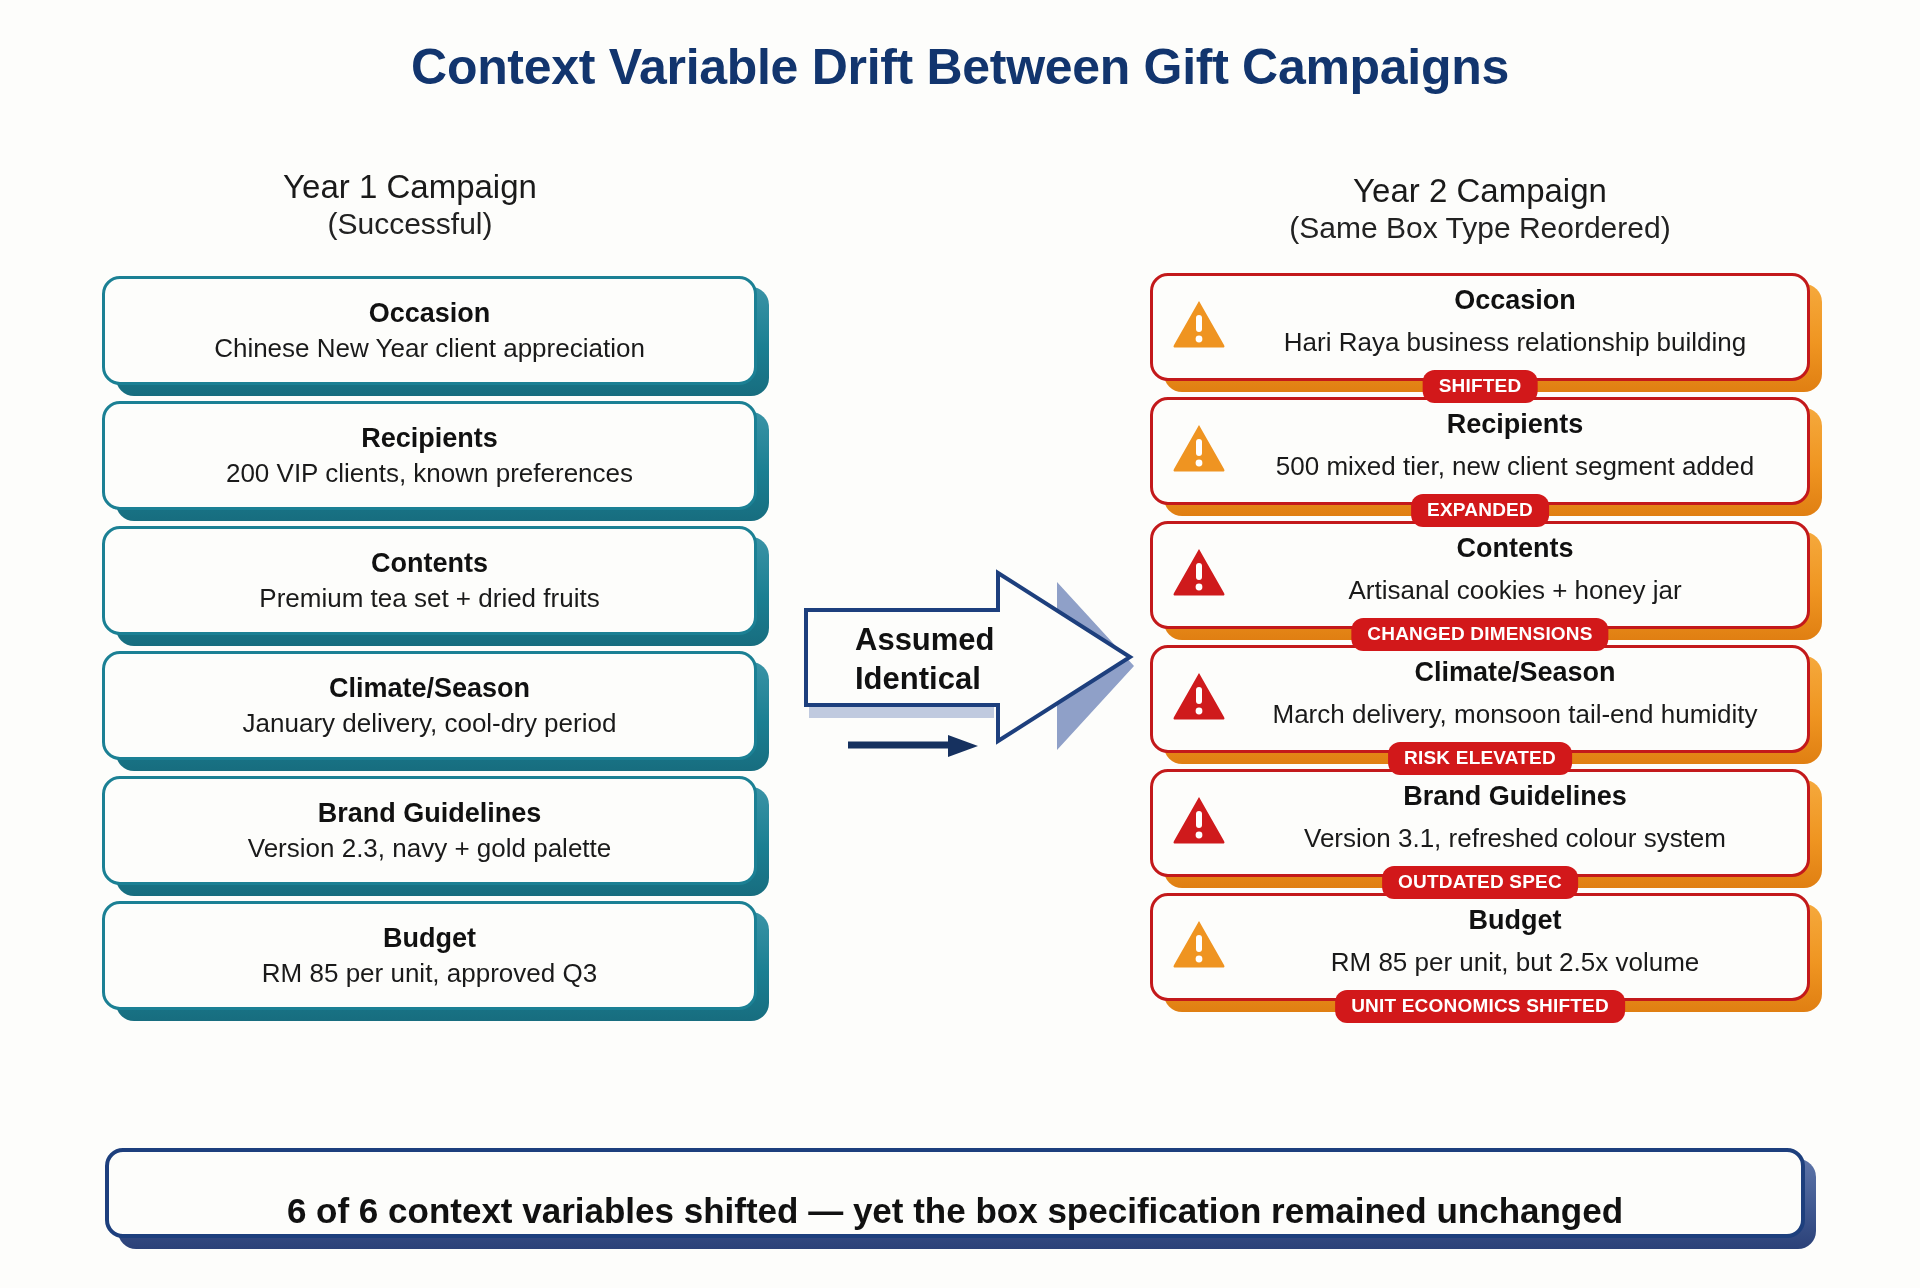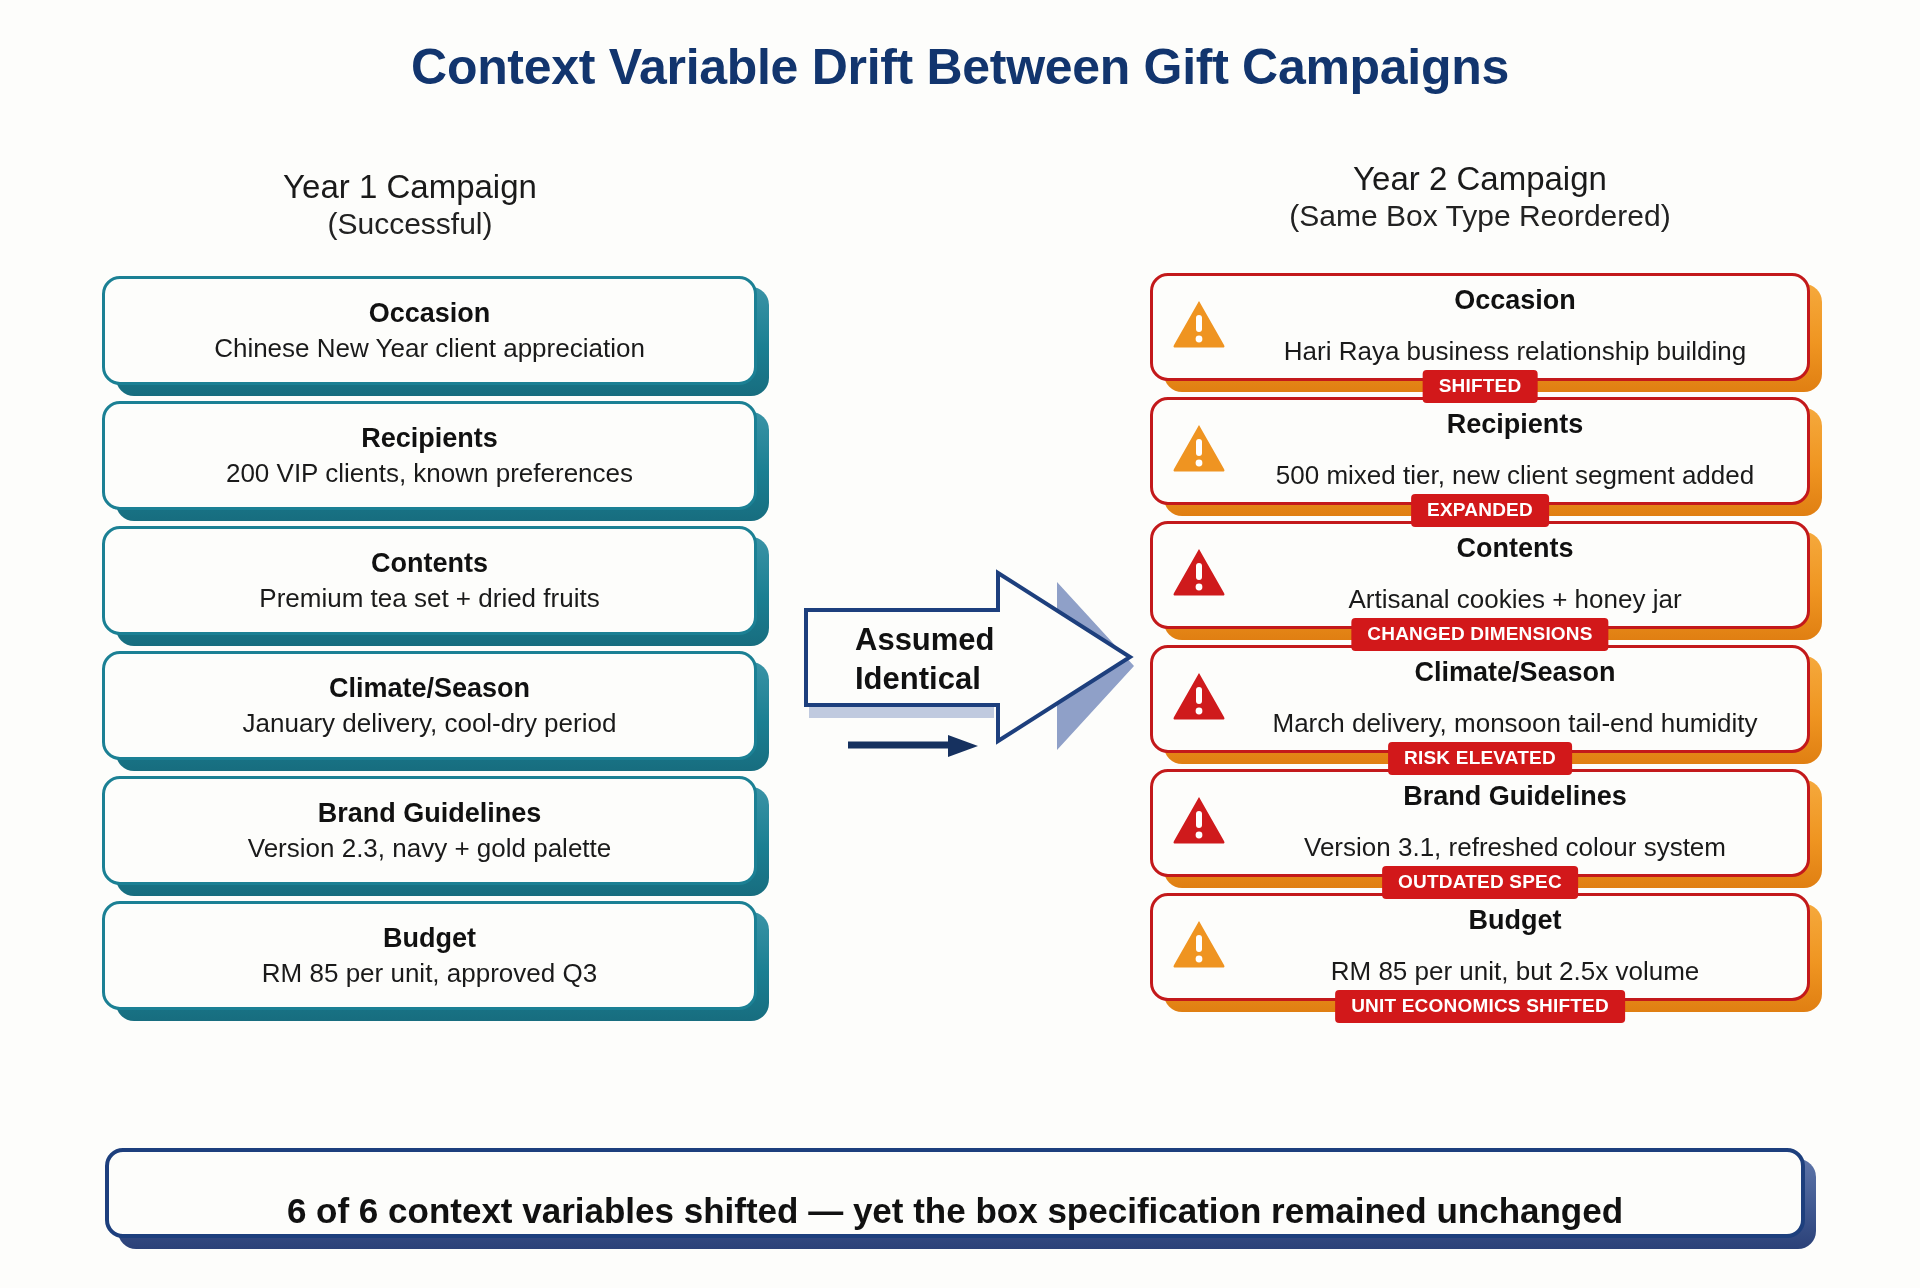--- a/index.html
+++ b/index.html
@@ -46,21 +46,21 @@
     color: #1a1a1a;
     line-height: 1.16;
   }
   .col-head .line2 {
     font-size: 30px;
     font-weight: normal;
     color: #222;
     line-height: 1.18;
   }
   #head-left  { left: 85px;  top: 168px; width: 650px; }
-  #head-right { left: 1150px; top: 160px; width: 660px; }
+  #head-right { left: 1150px; top: 172px; width: 660px; }
 
   
   .left-col {
     position: absolute;
     left: 102px;
     top: 276px;
     width: 655px;
   }
   .card-l {
     position: relative;
@@ -138,41 +138,41 @@
   .card-r .ttl {
     font-size: 27px;
     font-weight: bold;
     color: #111;
     line-height: 1.22;
   }
   .card-r .desc {
     font-size: 26px;
     color: #1a1a1a;
     line-height: 1.25;
-    margin-top: 18px;
+    margin-top: 9px;
   }
   .warn-icon {
     position: absolute;
     left: 22px;
     top: 26px;
     width: 54px;
     height: 50px;
   }
   .badge {
     position: absolute;
     left: 50%;
     transform: translateX(-50%);
     bottom: -22px;
     background: #d2181a;
     color: #ffffff;
     font-size: 19px;
     font-weight: bold;
     letter-spacing: 0.2px;
     padding: 5px 16px 6px 16px;
-    border-radius: 4px;
+    border-radius: 12px;
     white-space: nowrap;
     z-index: 5;
   }
 
   
   .center-arrow {
     position: absolute;
     left: 800px;
     top: 565px;
     width: 345px;

